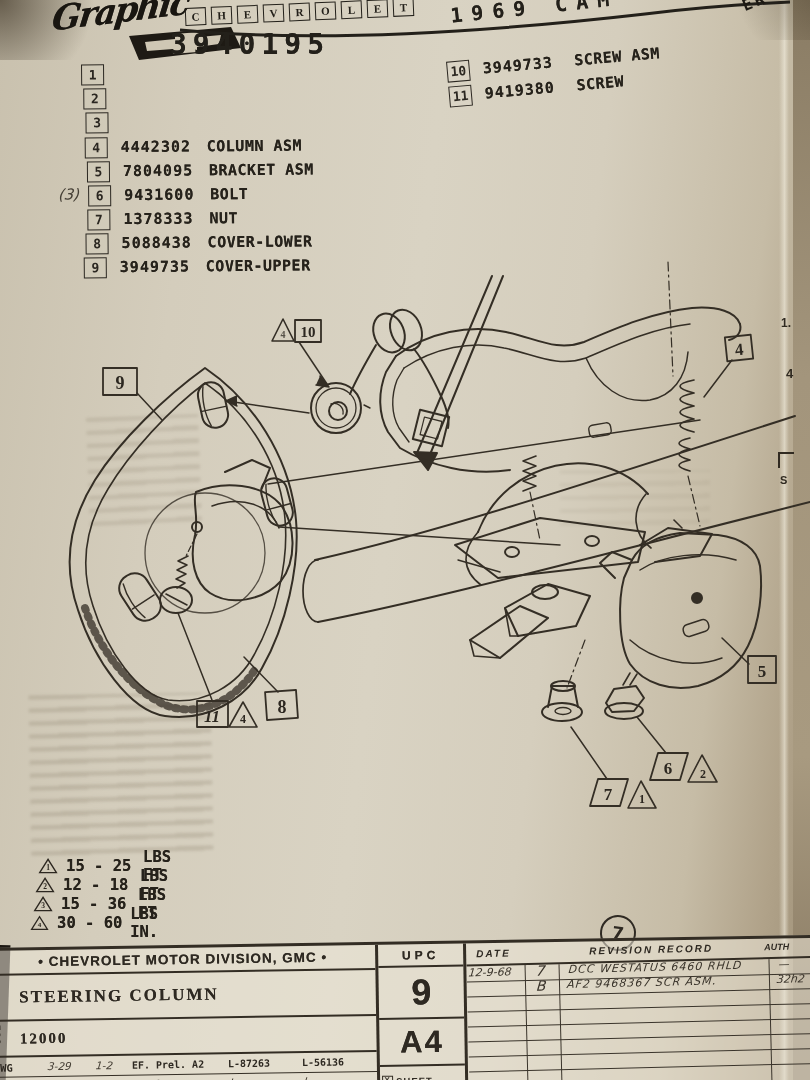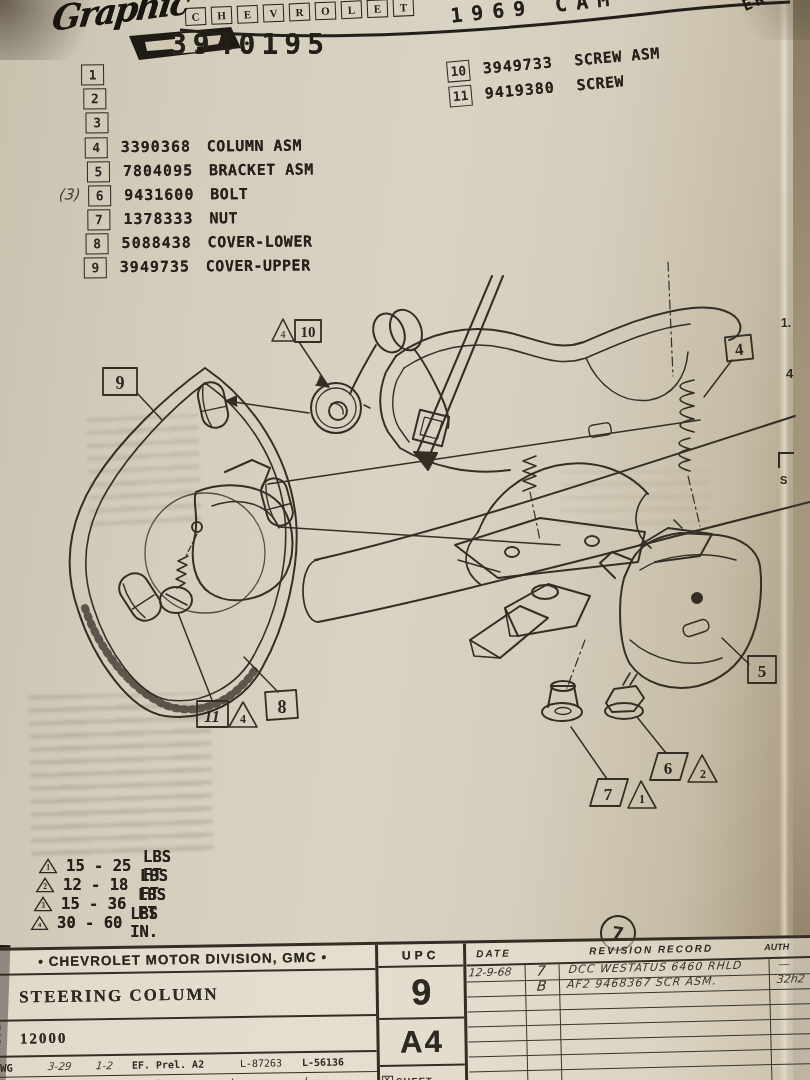--- a/index.html
+++ b/index.html
@@ -135,21 +135,21 @@
         <span class="ibox">1</span>
       </div>
     <div class="prow" style="left:2px;top:24px;">
         <span class="ibox">2</span>
       </div>
     <div class="prow" style="left:4px;top:48px;">
         <span class="ibox">3</span>
       </div>
     <div class="prow" style="left:3px;top:73px;">
       <span class="ibox">4</span>
-      <span class="pnum print">3390368</span>
+      <span class="pnum print">4442302</span>
       <span class="pname print">COLUMN ASM</span>
     </div>
     <div class="prow" style="left:5px;top:97px;">
       <span class="ibox">5</span>
       <span class="pnum print">7804095</span>
       <span class="pname print">BRACKET ASM</span>
     </div>
     <div class="prow" style="left:6px;top:121px;">
       <span class="hand annot3">(3)</span>
       <span class="ibox">6</span>
@@ -434,21 +434,21 @@
       </div>
       <div class="tb-row tb-mod-row">
         <span class="vlabel">MOD</span>
         <span class="tb-big print" style="font-size:15px;">12000</span>
       </div>
       <div class="tb-row tb-dwg-row">
         <span class="tb-cell-label">DWG</span>
         <span class="tb-ent hand" style="left:56px;top:3px;">3-29</span>
         <span class="tb-ent hand" style="left:104px;top:3px;">1-2</span>
         <span class="tb-ent mono" style="left:140px;top:4px;font-weight:bold;font-size:10px;">EF. Prel. A2</span>
-        <span class="tb-ent mono" style="left:236px;top:4px;font-weight:normal;font-size:10px;margin-left:12px;">L-87263</span>
+        <span class="tb-ent mono" style="left:236px;top:4px;font-weight:bold;font-size:10px;">L-87263</span>
         <span class="tb-ent mono" style="left:310px;top:4px;font-weight:bold;font-size:10px;">L-56136</span>
       </div>
       <div class="tb-row tb-date-row">
 
         <span class="tb-ent hand" style="left:36px;top:2px;">REL 4-29</span>
         <span class="tb-ent hand" style="left:110px;top:2px;">HD 1</span>
         <span class="tb-ent hand" style="left:162px;top:2px;">1-</span>
         <span class="tb-ent hand" style="left:238px;top:2px;">L-</span>
         <span class="tb-ent hand" style="left:312px;top:2px;">L-</span>
       </div>

